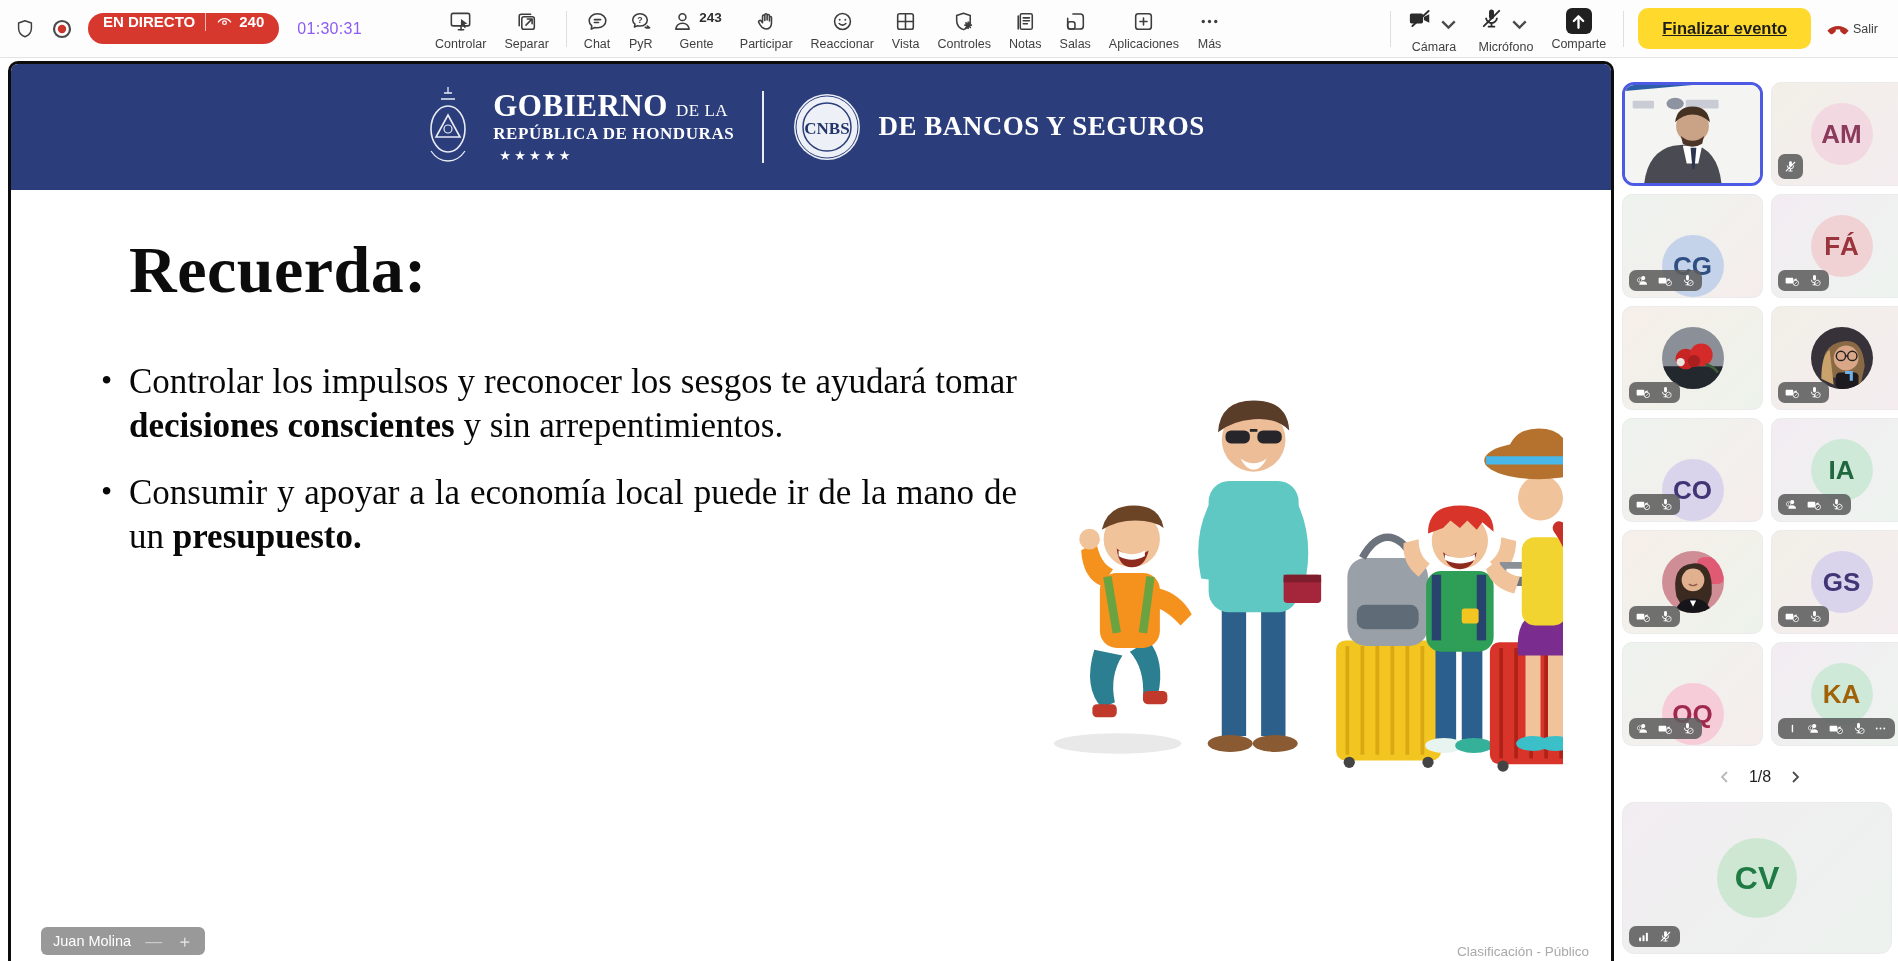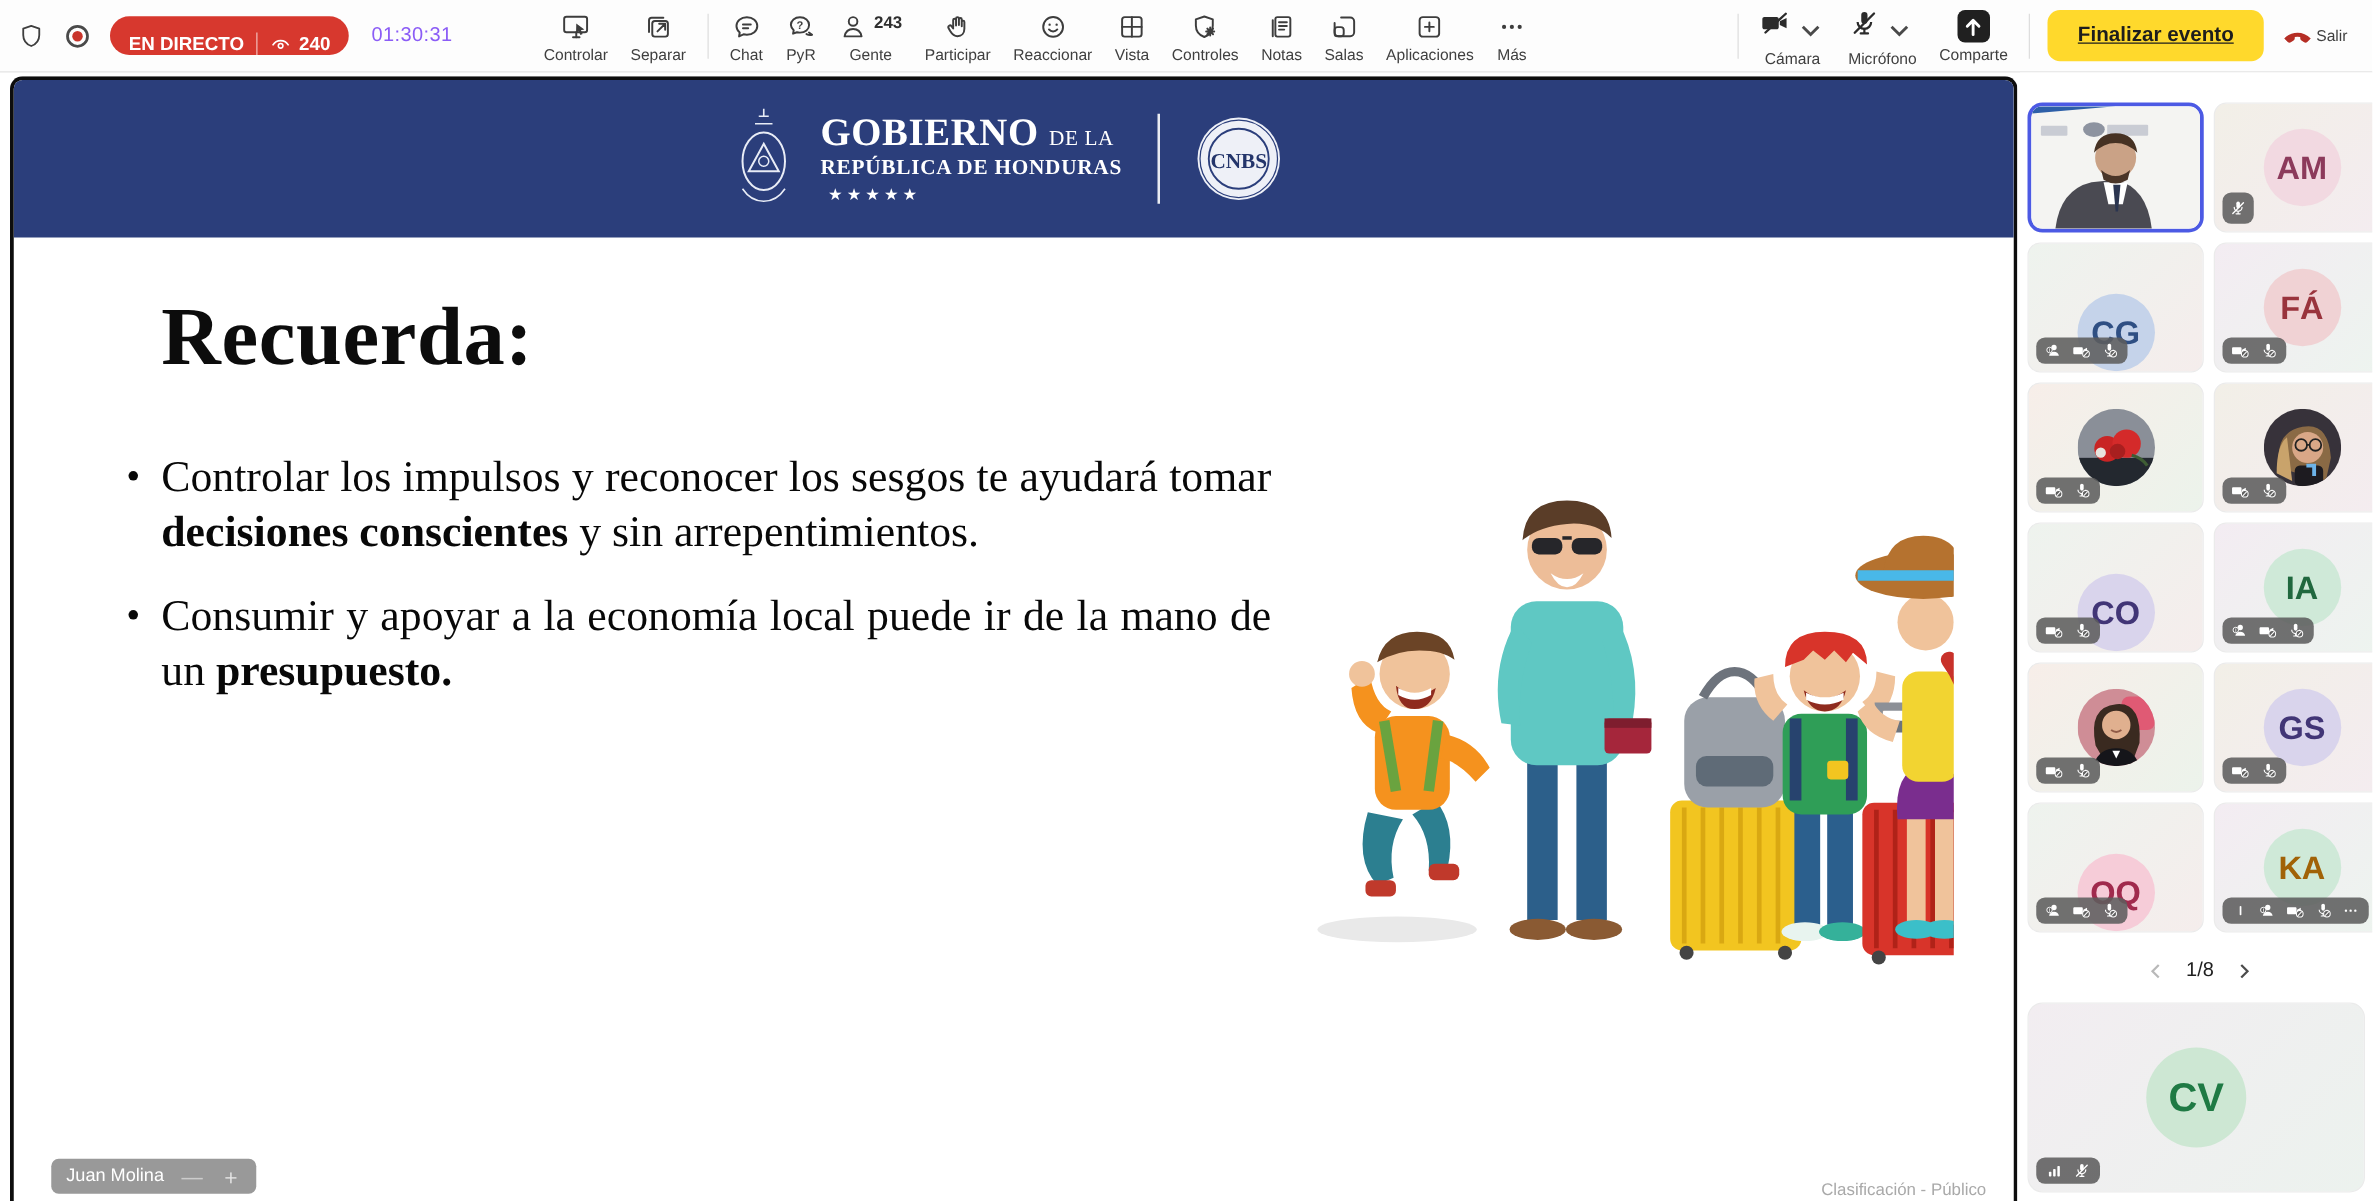--- a/index.html
+++ b/index.html
@@ -5,21 +5,21 @@
   * { margin:0; padding:0; box-sizing:border-box; }
   html,body { width:1898px; height:961px; overflow:hidden; background:#fff;
     font-family:"Liberation Sans", sans-serif; }
   #app { width:1898px; height:961px; display:flex; flex-direction:column; background:#fff; }
 
   
   #toolbar { height:58px; flex:0 0 58px; background:#fdfdfd; border-bottom:1px solid #e4e4e4;
     display:flex; align-items:center; padding:0 10px 0 14px; }
   .tb-left { display:flex; align-items:center; gap:14px; flex:0 0 auto; }
   .icon-btn { background:none; border:none; cursor:pointer; display:flex; align-items:center; }
-  .live-pill { display:flex; align-items:flex-end; gap:10px; background:var(--red); color:#fff;
+  .live-pill { display:flex; align-items:flex-start; gap:10px; background:var(--red); color:#fff;
     height:31px; border-radius:16px; padding:0 15px; font-size:15px; font-weight:700; }
   .live-pill .sep { width:1px; height:18px; background:rgba(255,255,255,.65); }
   .live-pill .viewers { display:flex; align-items:center; gap:6px; }
   .timer { font-size:16px; color:#8b5cf6; margin-left:4px; letter-spacing:.3px; }
 
   .tb-center { display:flex; align-items:flex-end; margin-left:64px; }
   .tbbtn { background:none; border:none; cursor:pointer; display:flex; flex-direction:column;
     align-items:center; gap:3px; padding:4px 9px 2px; }
   .tbbtn svg { width:25px; height:25px; display:block; }
   .tbbtn .lbl { font-size:12.5px; color:#3f3f3f; white-space:nowrap; }
@@ -373,20 +373,21 @@
           </div>
           <div class="hdr-divider"></div>
           <div class="org-block">
             <svg width="70" height="70" viewBox="0 0 70 70">
               <circle cx="35" cy="35" r="33" fill="#eef0f7"></circle>
               <circle cx="35" cy="35" r="24" fill="none" stroke="#2B3E7B" stroke-width="1.5"></circle>
               <circle cx="35" cy="35" r="31" fill="none" stroke="#2B3E7B" stroke-width="1"></circle>
               <text x="35" y="42" text-anchor="middle" font-family="Liberation Serif,serif" font-weight="bold" font-size="17" fill="#24356b">CNBS</text>
             </svg>
             <div class="org-text">
+              <div>DE BANCOS Y SEGUROS</div>
             </div>
           </div>
         </div>
 
         <h1 id="slide-title">Recuerda:</h1>
         <div id="bullets">
             <p class="bullet"><span>Controlar los impulsos y reconocer los sesgos te ayudará  tomar </span><b>decisiones conscientes</b><span> y sin arrepentimientos.</span></p>
             <p class="bullet"><span>Consumir y apoyar a la economía local puede ir de la mano de un </span><b>presupuesto.</b></p>
           </div>
 

